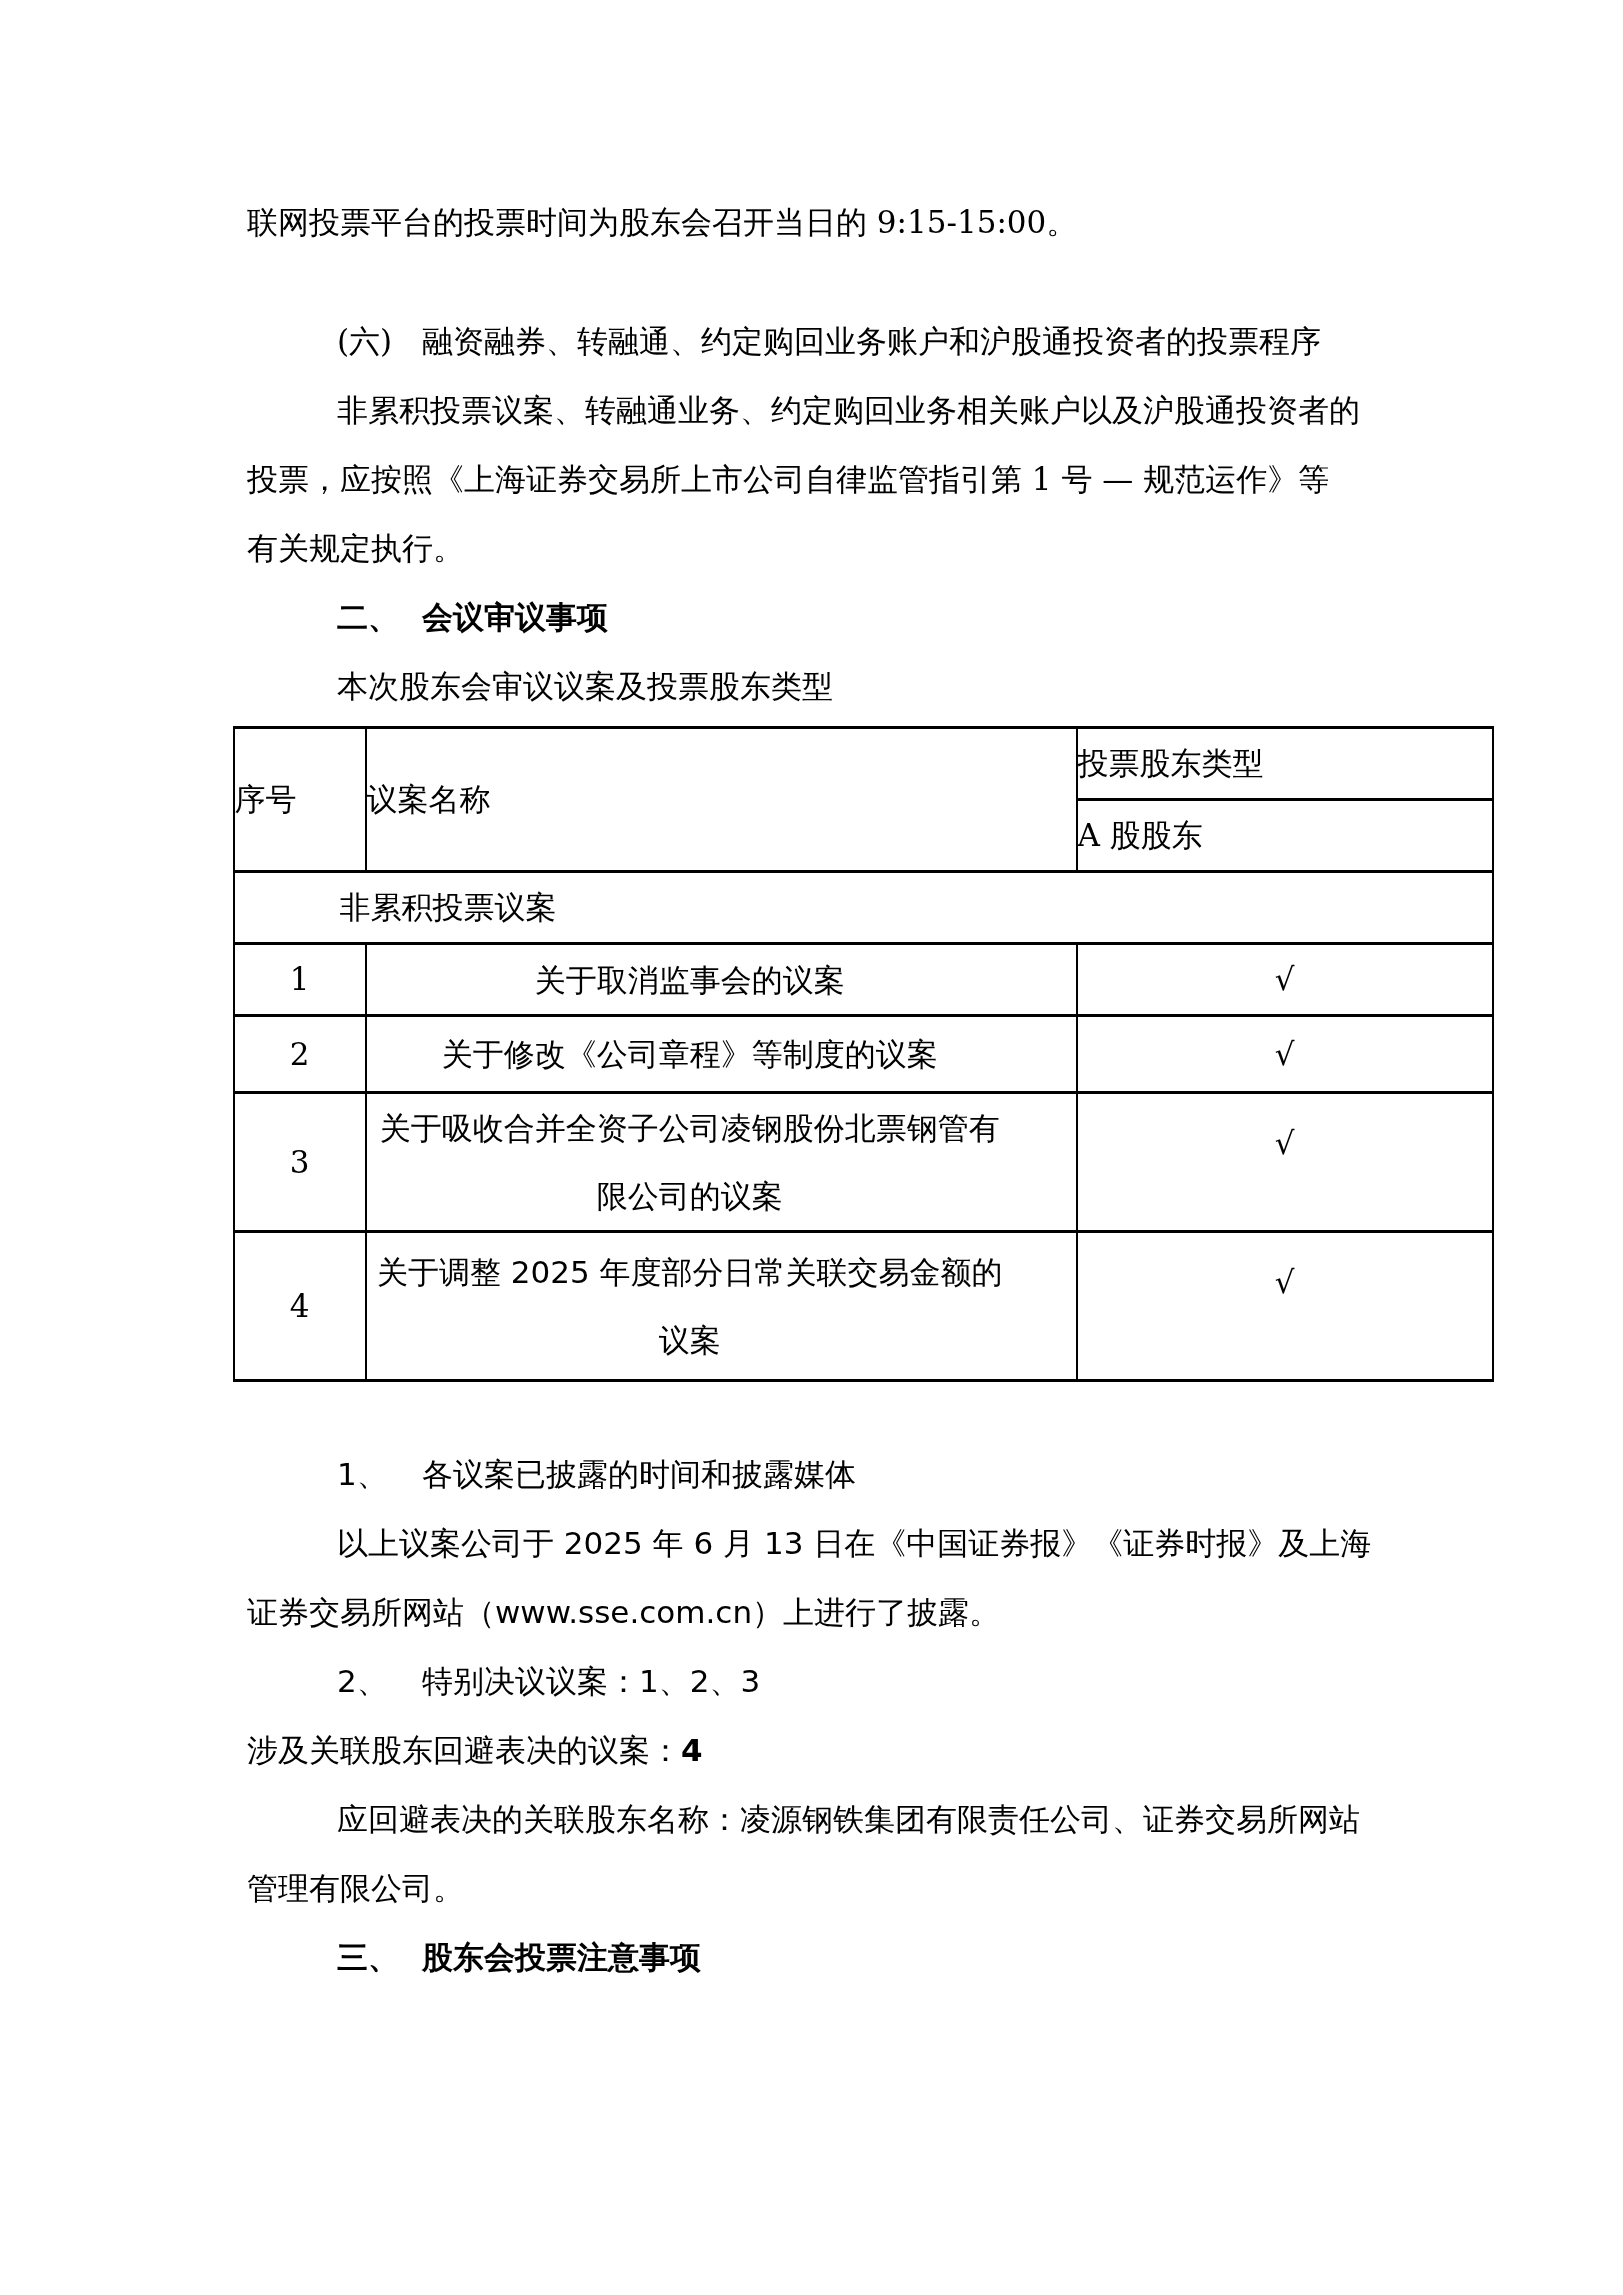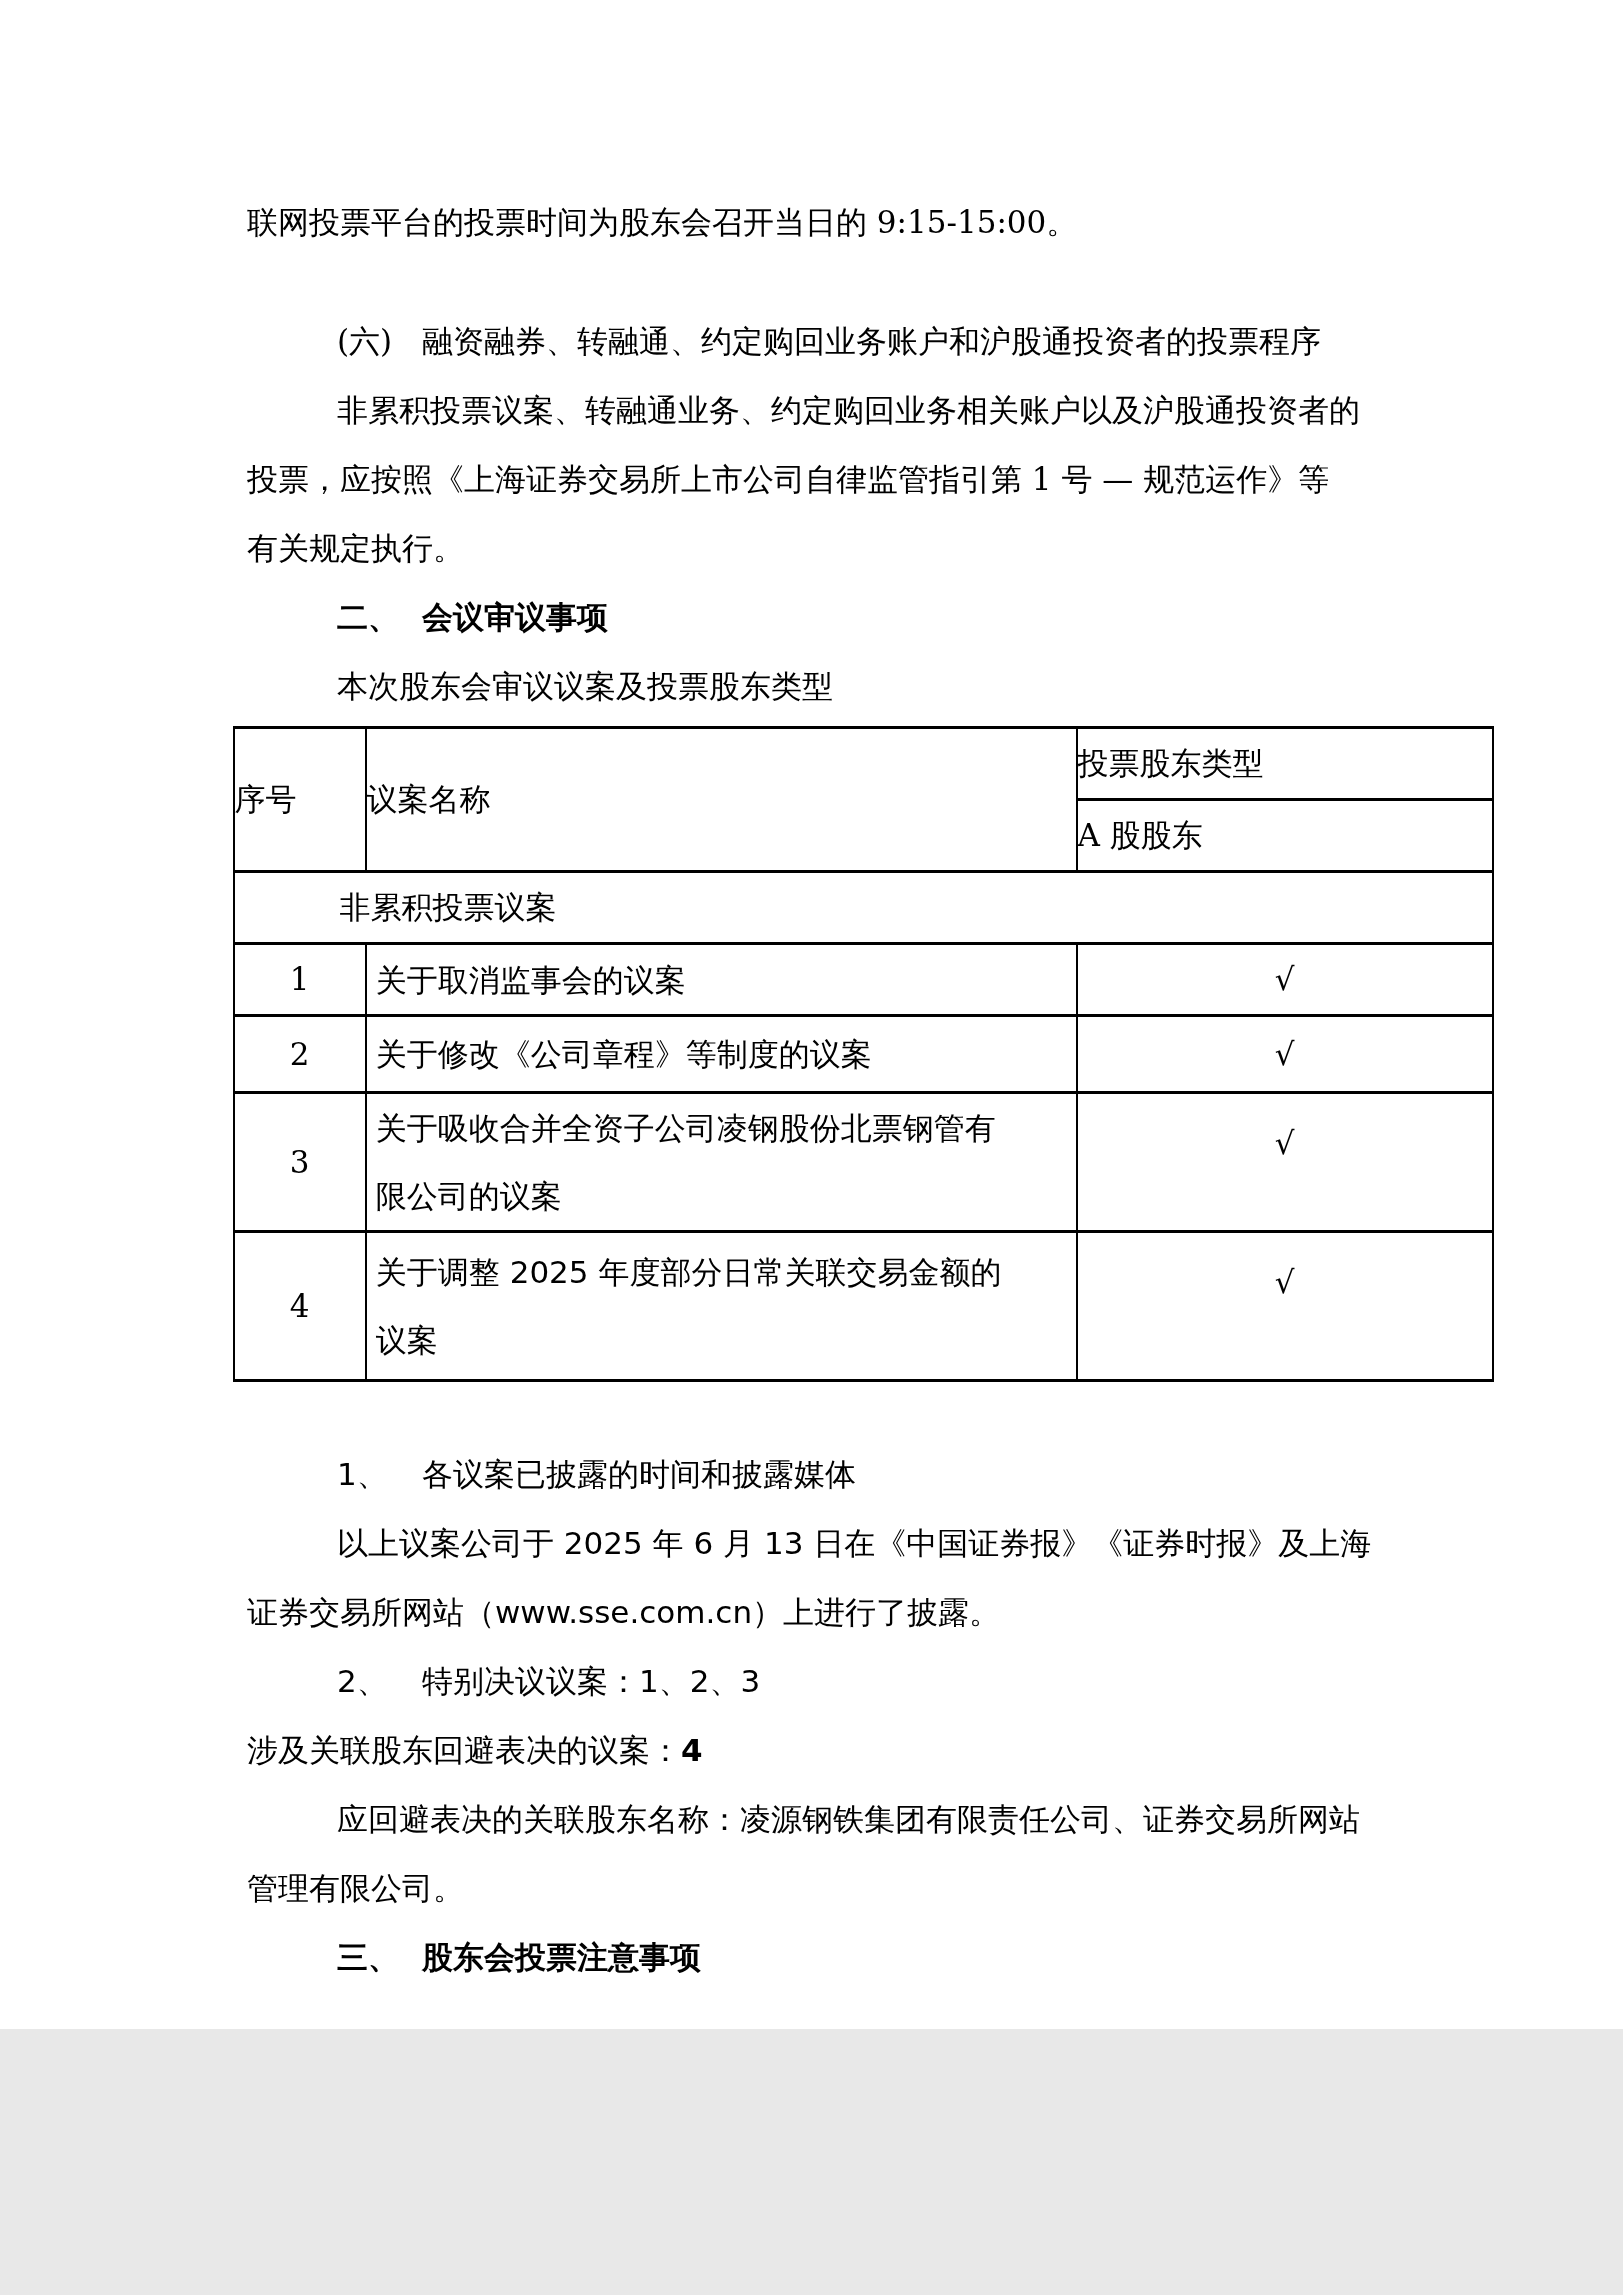--- a/index.html
+++ b/index.html
@@ -1,19 +1,19 @@
 <!DOCTYPE html>
 <html style="font-size:10.5px"><head>
 <meta charset="utf-8">
 <style>
   html,body{margin:0;padding:0;background:#e8e8e8;}
   .page{
     position:relative;
     width:1623px;
-    height:2029px;
+    height:2295px;
     background:#ffffff;
     margin:0 auto;
     overflow:hidden;
     font-family:"DejaVu Serif","Liberation Serif",serif;
     color:#000;
   }
   .content{
     position:absolute;
     left:247px;
     top:188px;
@@ -44,21 +44,21 @@
   }
   tr.h1{height:60px;}
   tr.h2{height:64px;}
   tr.sec{height:72px;}
   tr.r1{height:72px;}
   tr.r2{height:77px;}
   tr.r3{height:139px;}
   tr.r4{height:149px;}
   .hc{text-align:left;vertical-align:middle;}
   .c-seq{text-align:center;vertical-align:middle;}
-  .c-title{vertical-align:middle;padding:0 72px 0 9.2px !important;line-height:68px;}
+  .c-title{vertical-align:middle;padding:0 72px 0 9.2px !important;line-height:68px;text-align:center;}
   .c-check{text-align:center;vertical-align:middle;}
   tr.tall .c-check{vertical-align:top;padding-top:14.4px !important;}
   .sec-cell{vertical-align:middle;padding-left:105px !important;margin-left:25px;}
 
   .after{margin-top:58px;}
 </style>
 </head>
 <body>
 
 <div class="page">

